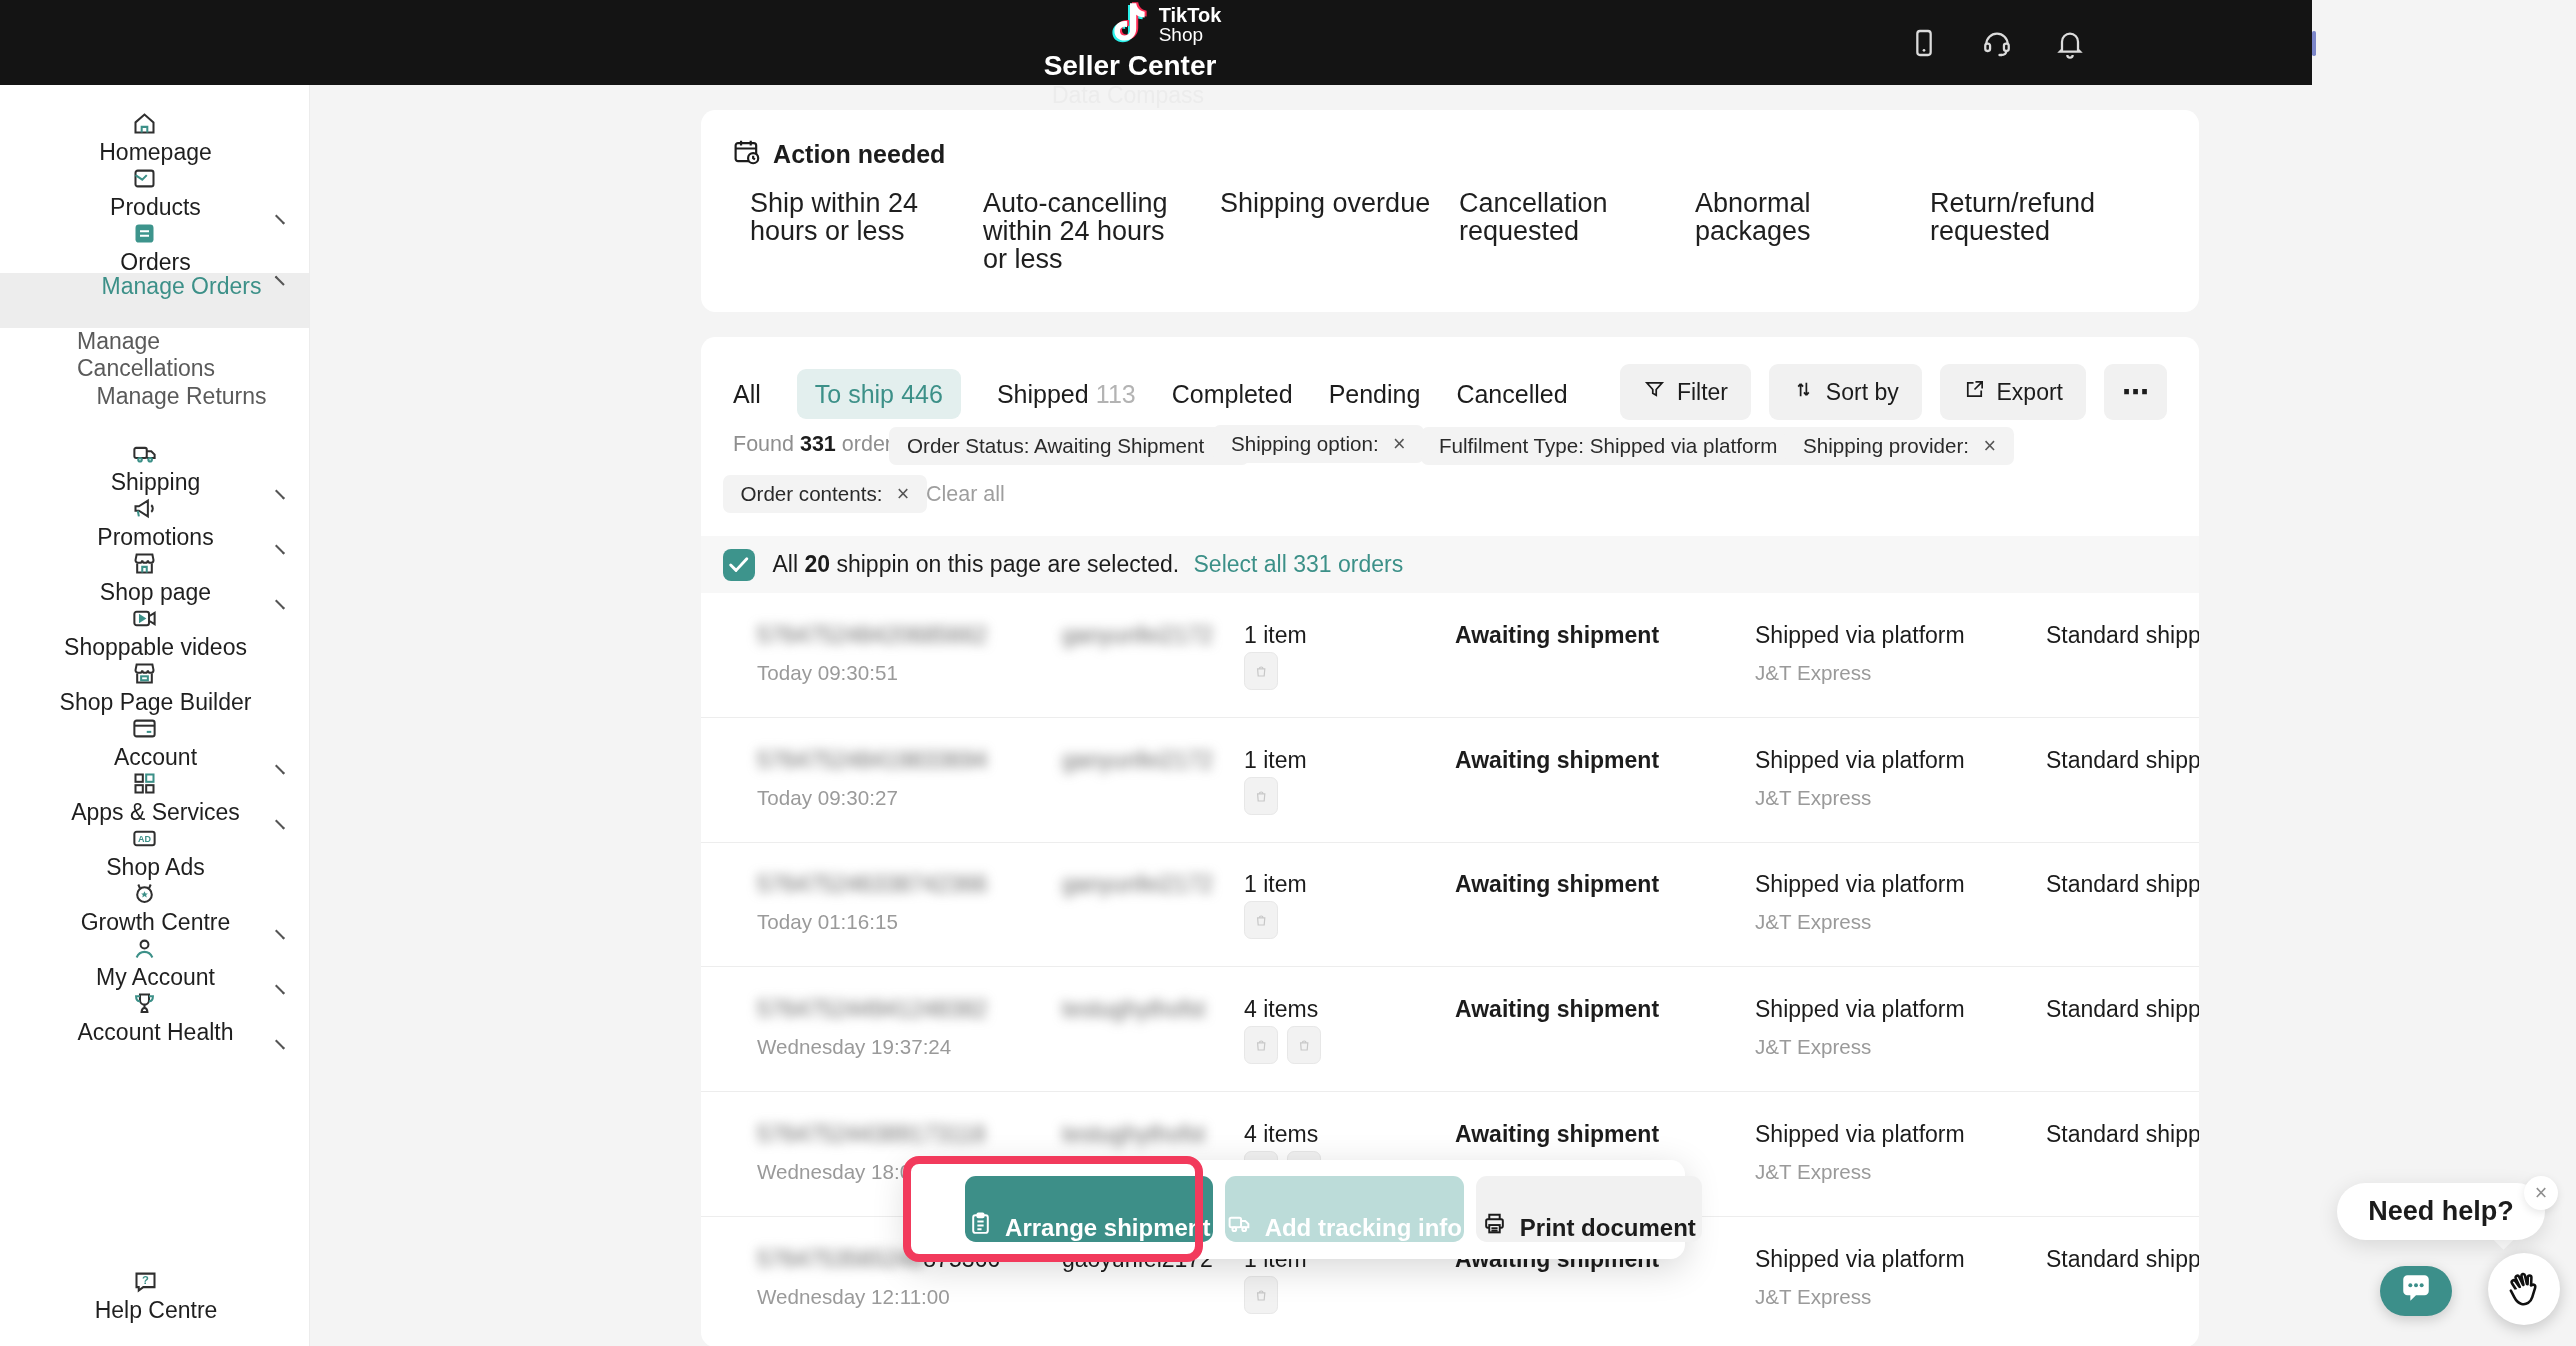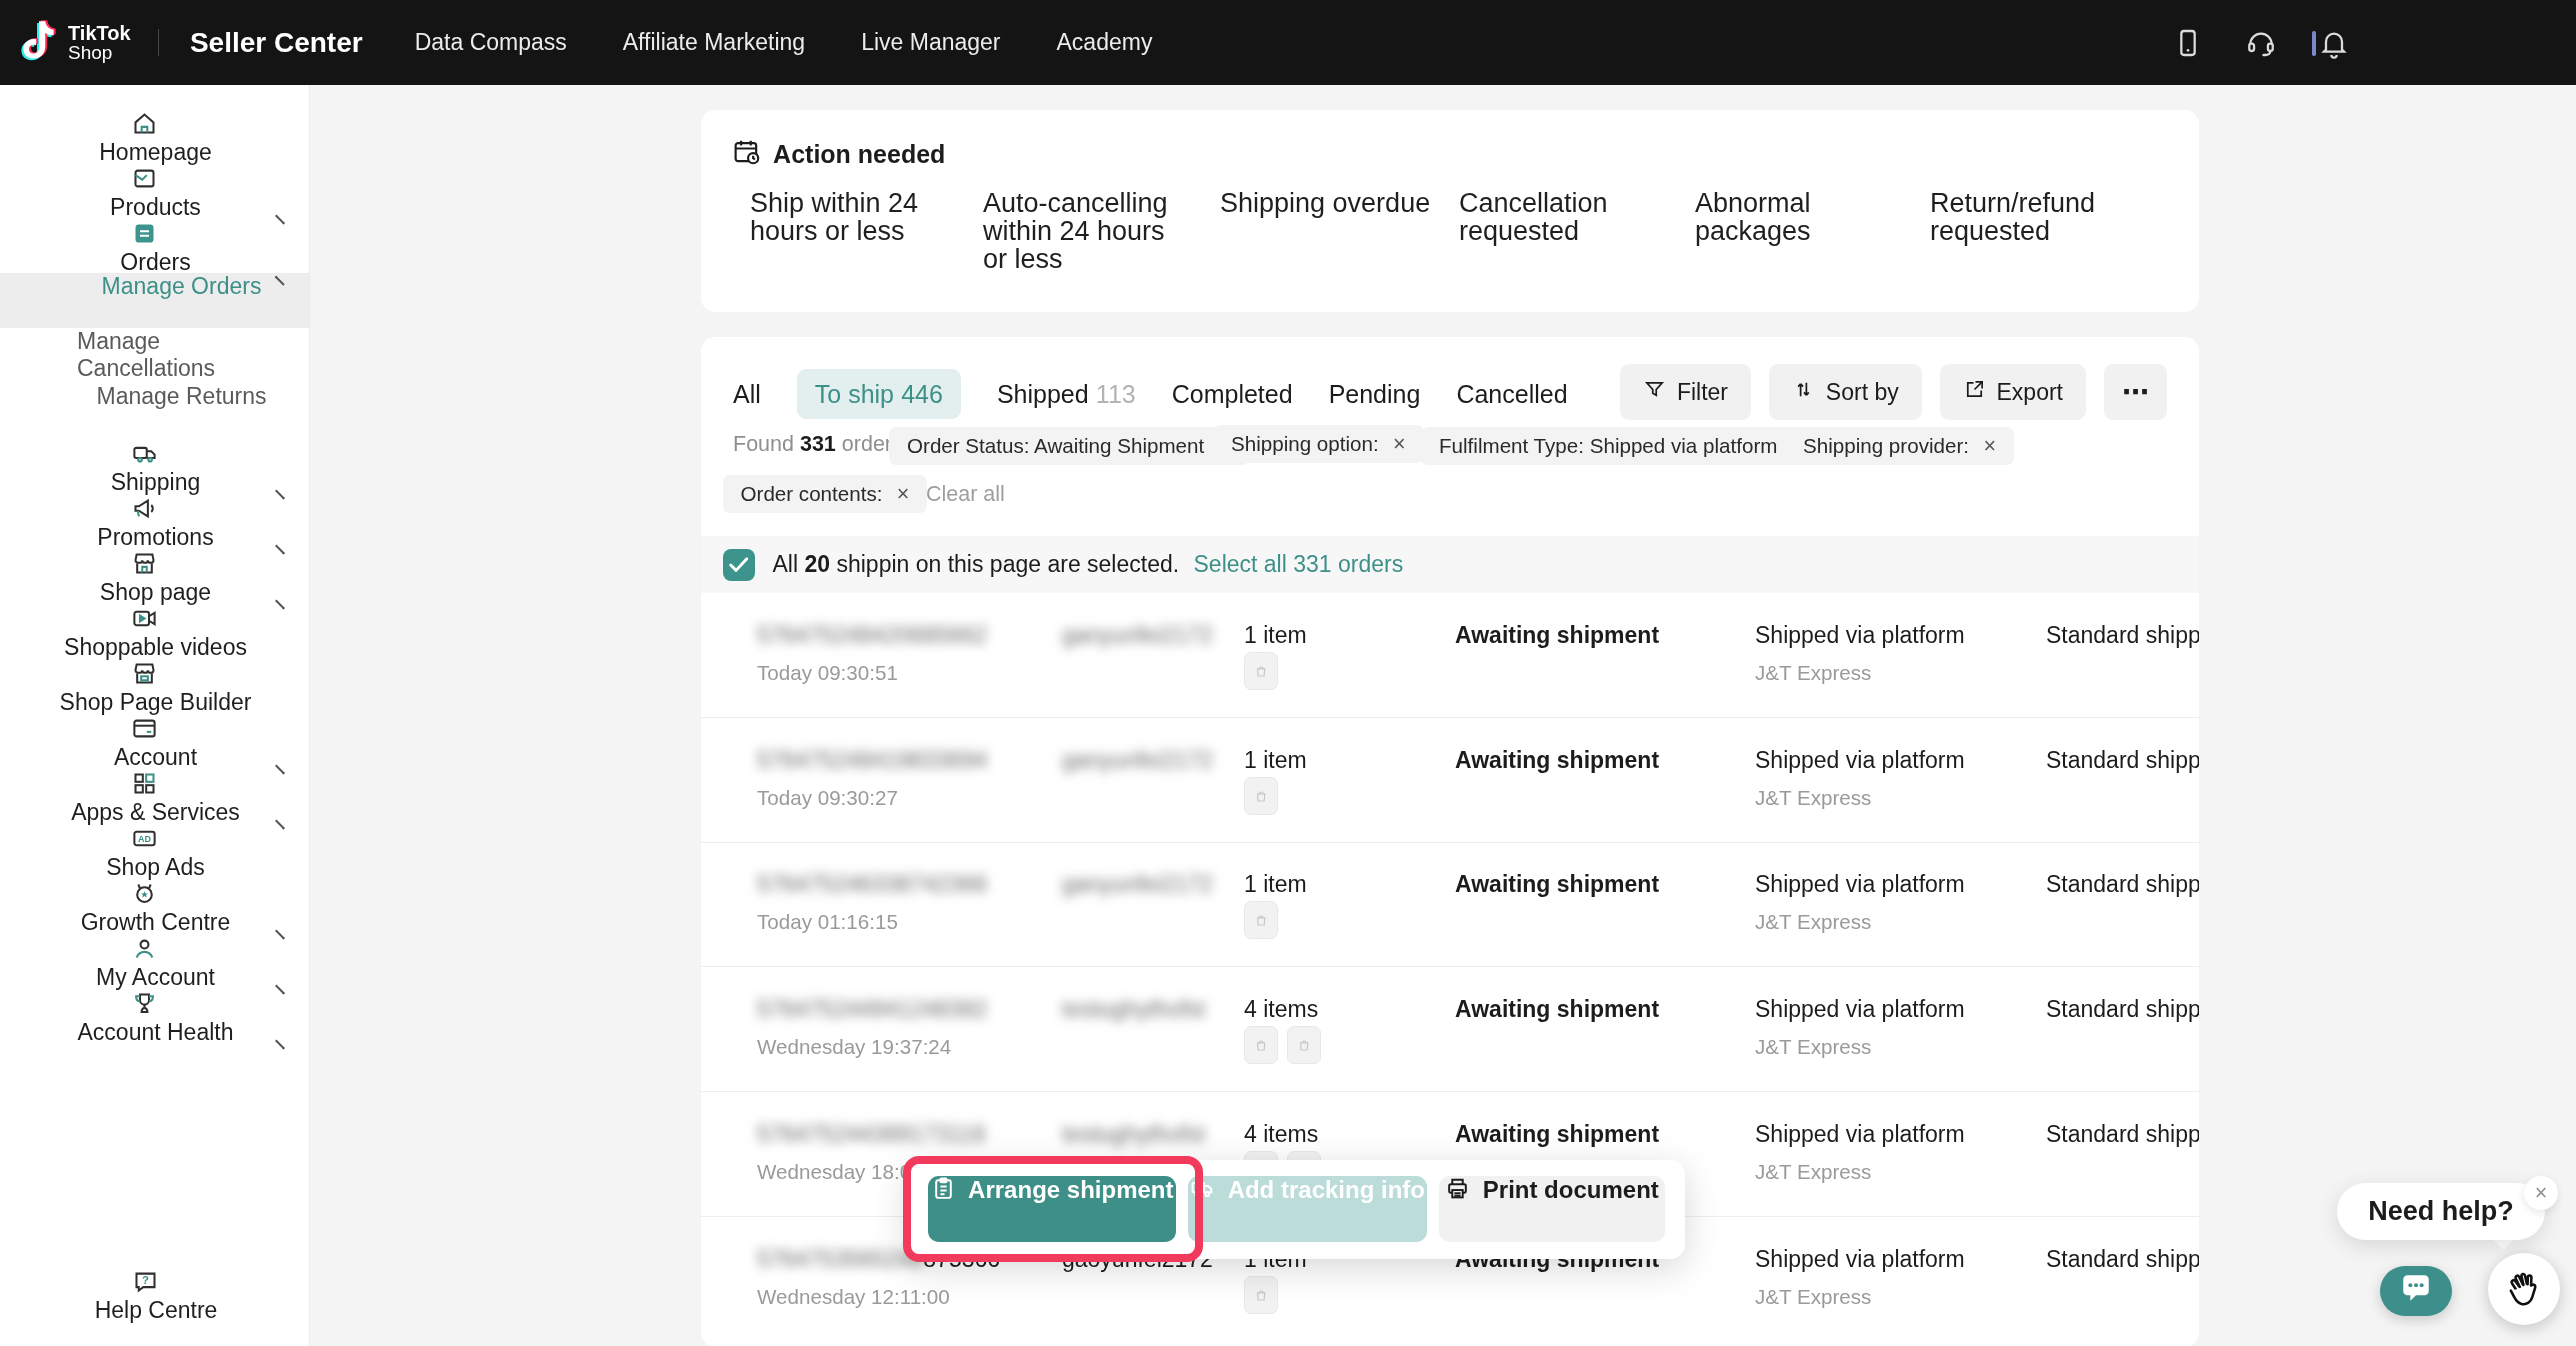--- a/index.html
+++ b/index.html
@@ -1,21 +1,21 @@
 <!DOCTYPE html>
 <html style="font-size:14.4px"><head>
 <meta charset="utf-8">
 <style>
   * { margin:0; padding:0; box-sizing:border-box; }
   html,body { width:2576px; height:1346px; overflow:hidden; }
   body { font-family:"Liberation Sans","DejaVu Sans",sans-serif; background:#f4f4f4; color:#1c1c1c; }
   .root { position:relative; width:2576px; height:1346px; }
 
   
-  .topnav { position:absolute; left:0; top:0; width:2576px; height:85px; background:#141414; display:flex; align-items:center; }
+  .topnav { position:absolute; left:0; top:0; width:2312px; height:85px; background:#141414; display:flex; align-items:center;flex-direction:column; }
   .brand { display:flex; align-items:center; margin-left:18px; }
   .brand-txt { color:#fff; margin-left:9px; line-height:20px; }
   .brand-l1 { font-size:20px; font-weight:bold; }
   .brand-l2 { font-size:19px; }
   .nav-divider { width:1.8px; height:27px; background:#4a4a4a; margin:0 30.5px 0 27px; }
   .nav-product { color:#fff; font-size:28px; font-weight:600; margin-right:52px; }
   .nav-item { color:#ececec; font-size:23px; font-weight:500; margin-right:56px; cursor:pointer; }
   .nav-right { position:absolute; right:226px; top:0; height:85px; display:flex; align-items:center; gap:41px; }
   .nav-ic { width:32px; height:32px; }
   .nav-avatar-divider { position:absolute; left:2312px; top:30.5px; width:3.6px; height:25px; background:#7c86c9; border-radius:1.8px; }
@@ -80,21 +80,21 @@
   .c-items { left:543px; }
   .c-status { left:754px; font-weight:600; }
   .c-fulfil { left:1054px; }
   .c-ship { left:1345px; width:153px; overflow:hidden; }
   .blur { filter:blur(5.4px); color:#6a6a6a; }
   .thumbs { position:absolute; left:543px; top:59px; display:flex; gap:9px; }
   .thumb { width:34px; height:38px; background:#f2f2f2; border:0.9px solid #e7e7e7; border-radius:7.2px; display:flex; align-items:center; justify-content:center; }
 
   
   .popup { position:absolute; left:908px; top:1160px; width:777px; height:99px; background:#fff; border-radius:14.4px; box-shadow:0 9px 36px rgba(0,0,0,.16); z-index:10; }
-  .pbtn { position:absolute; top:16px; height:66px; border:none; border-radius:10.8px; display:flex; align-items:flex-start; justify-content:center; gap:12.6px; font-size:24px; font-weight:600; font-family:inherit; cursor:pointer; }
+  .pbtn { position:absolute; top:16px; height:66px; border:none; border-radius:10.8px; display:flex; align-items:flex-end; justify-content:center; gap:12.6px; font-size:24px; font-weight:600; font-family:inherit; cursor:pointer;margin-left:37px; }
   .pbtn.primary { left:20px; width:248px; background:#3d8f88; color:#fff; }
   .pbtn.disabled { left:280px; width:239px; background:#bcdcd9; color:#fff; }
   .pbtn.plain { left:531px; width:226px; background:#f1f1f1; color:#1c1c1c; }
   .redbox { position:absolute; left:903px; top:1156px; width:300px; height:106px; border:8px solid #f23a5c; border-radius:16px; z-index:11; pointer-events:none; }
 
   
   .help-bubble { position:absolute; left:2337px; top:1183px; width:208px; height:57px; background:#fff; border-radius:29px; box-shadow:0 5.4px 21.5px rgba(0,0,0,.12); display:flex; align-items:center; justify-content:center; font-size:27px; font-weight:600; z-index:20; }
   .help-tail { position:absolute; left:2492px; top:1222px; width:23px; height:23px; background:#fff; transform:rotate(45deg); z-index:19; }
   .help-close { position:absolute; left:2524px; top:1176px; width:34px; height:34px; background:#fff; border-radius:50%; box-shadow:0 2.7px 9px rgba(0,0,0,.10); display:flex; align-items:center; justify-content:center; font-size:21.5px; color:#8f8f8f; cursor:pointer; z-index:21; }
   .chat-pill { position:absolute; left:2380px; top:1266px; width:72px; height:50px; background:#3c8f8a; border-radius:25px; display:flex; align-items:center; justify-content:center; cursor:pointer; z-index:20; box-shadow:0 3.6px 12.6px rgba(0,0,0,.18); }

